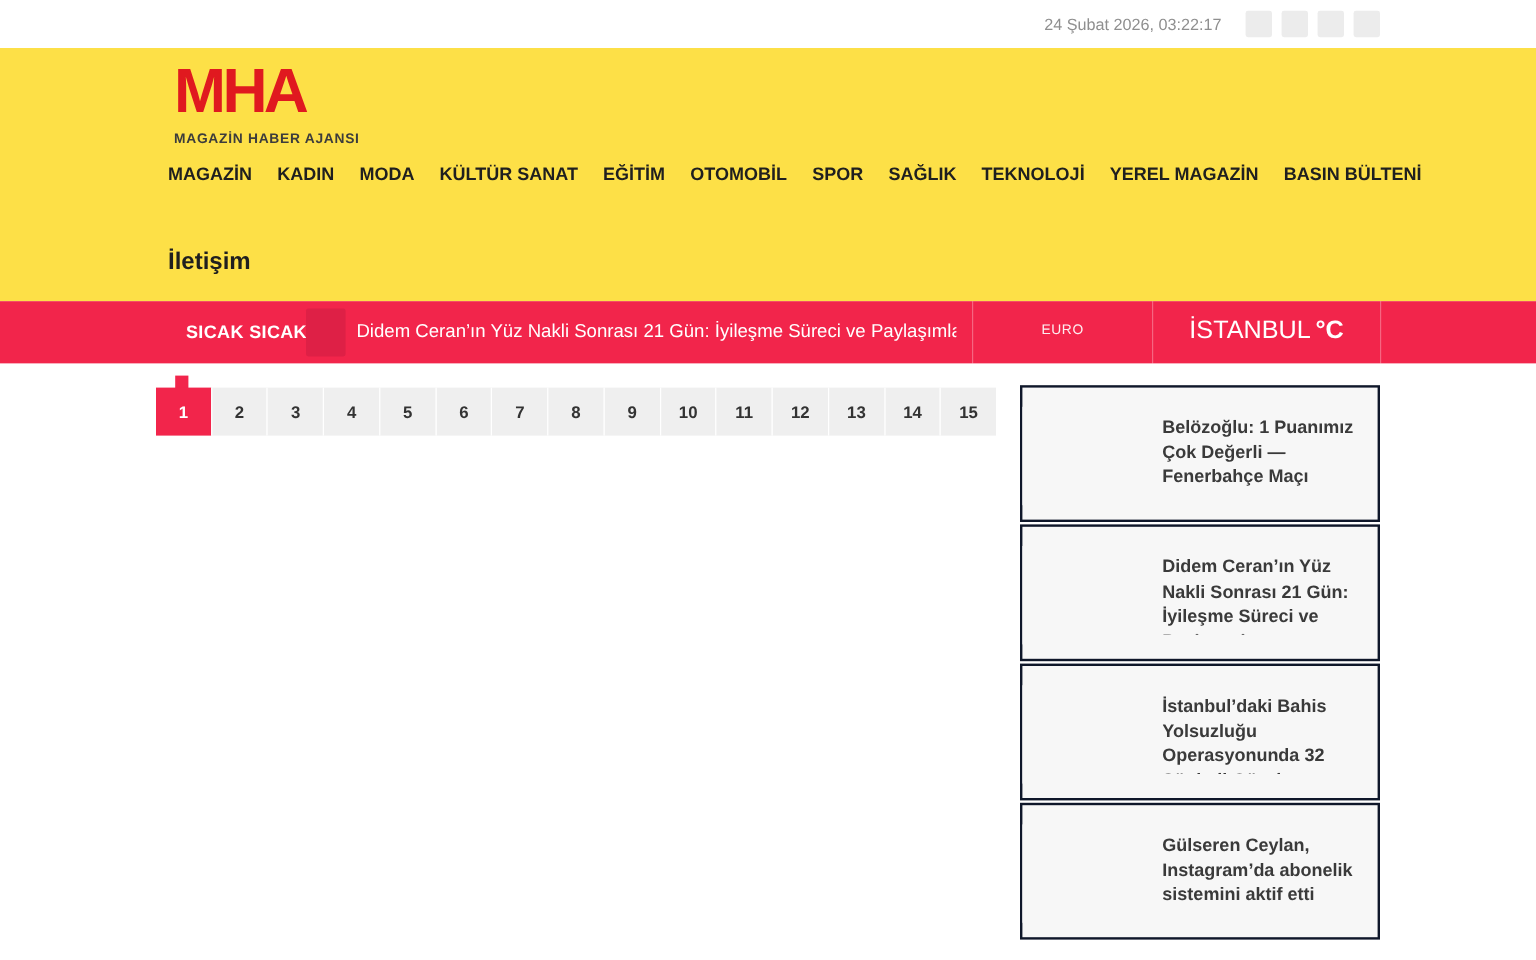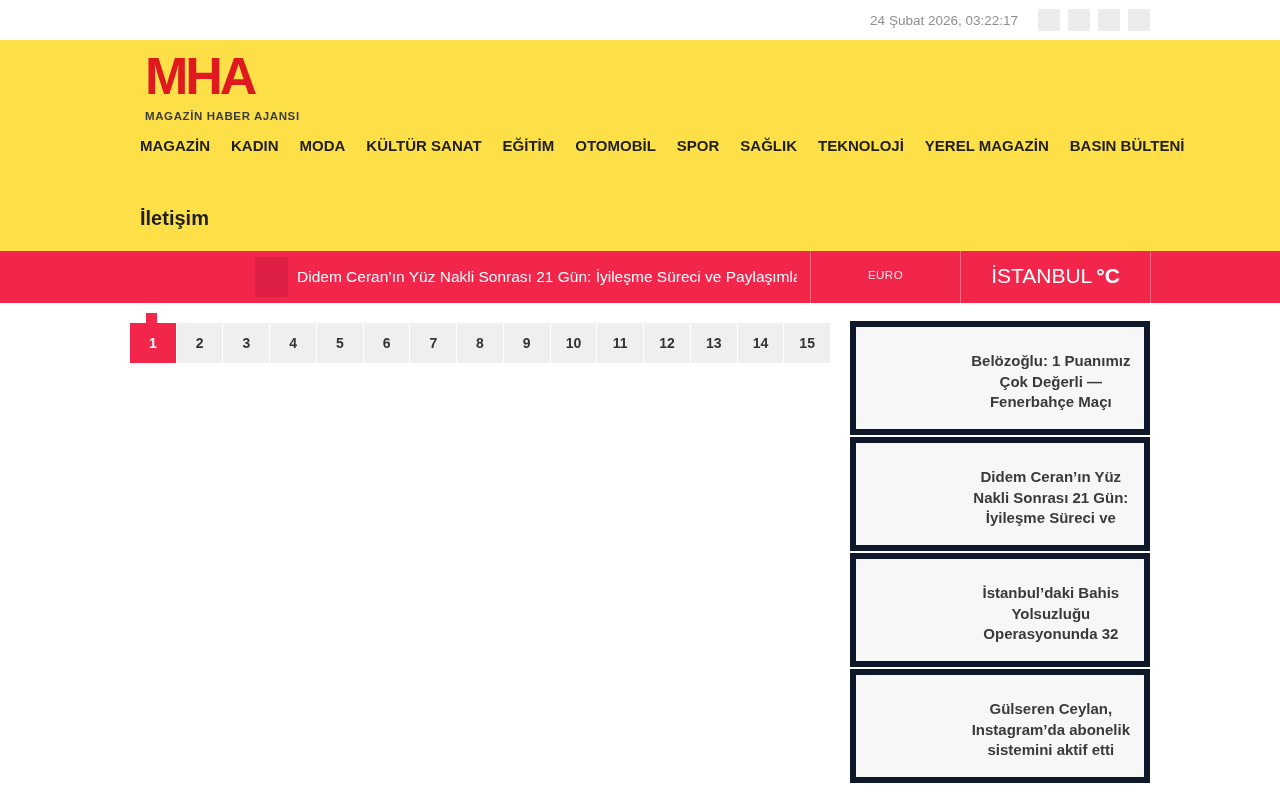--- a/index.html
+++ b/index.html
@@ -92,21 +92,21 @@
     background:#efefef; font-weight:bold; font-size:14px; color:#333333;
     border-left:1px solid #ffffff; cursor:pointer;
   }
   .page-btn:first-child { border-left:none; }
   .page-btn.active { background:#f2254b; color:#ffffff; }
 
   
   .sidebar { position:absolute; left:850px; top:18px; width:300px; }
   .news-card {
     display:flex; background:#f7f7f7; height:114px; margin-bottom:2px;
-    border:6px solid #0f172a; cursor:pointer;text-align:center;
+    border:2px solid #0f172a; cursor:pointer;
   }
   .news-thumb { width:100px; height:82px; margin-top:16px; background:#f7f7f7; }
   .news-title {
     margin:24px 12px 0 17px; width:168px;
     font-size:15px; font-weight:bold; color:#3a3a3a;
     line-height:20.5px; max-height:66px; overflow:hidden;
   }
 </style>
 </head>
 <body>
@@ -139,20 +139,21 @@
     <span class="nav-item">TEKNOLOJİ</span>
     <span class="nav-item">YEREL MAGAZİN</span>
     <span class="nav-item">BASIN BÜLTENİ</span>
   </nav>
   <nav class="nav-row2">
     <span class="nav-item-sec">İletişim</span>
   </nav>
 </div>
 
 <div class="ticker">
+  <span class="ticker-label">SICAK SICAK</span>
   <span class="ticker-iconbox"></span>
   <span class="ticker-headline">Didem Ceran’ın Yüz Nakli Sonrası 21 Gün: İyileşme Süreci ve Paylaşımları</span>
 
   <span class="ticker-divider div-1"></span>
   <span class="ticker-euro">EURO</span>
   <span class="ticker-divider div-2"></span>
   <span class="ticker-weather">
     <span>İSTANBUL</span>
     <b>°C</b>
   </span>

